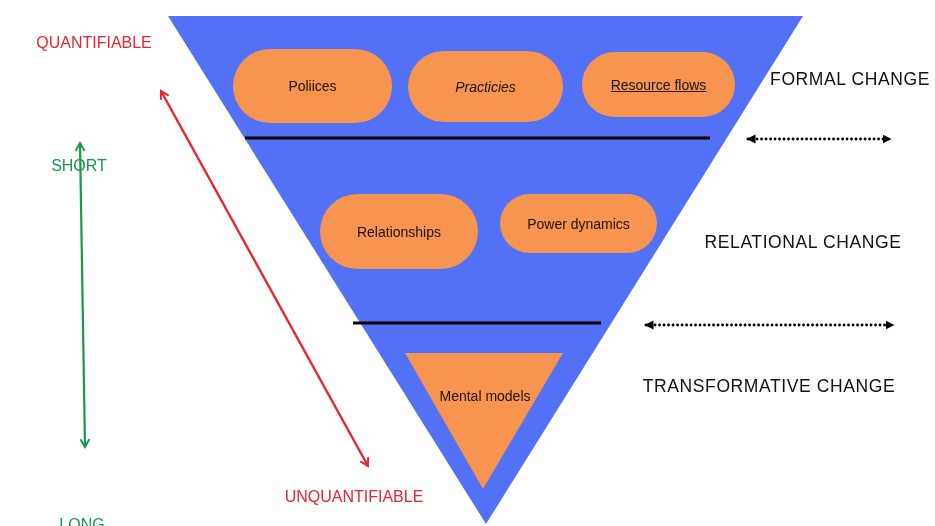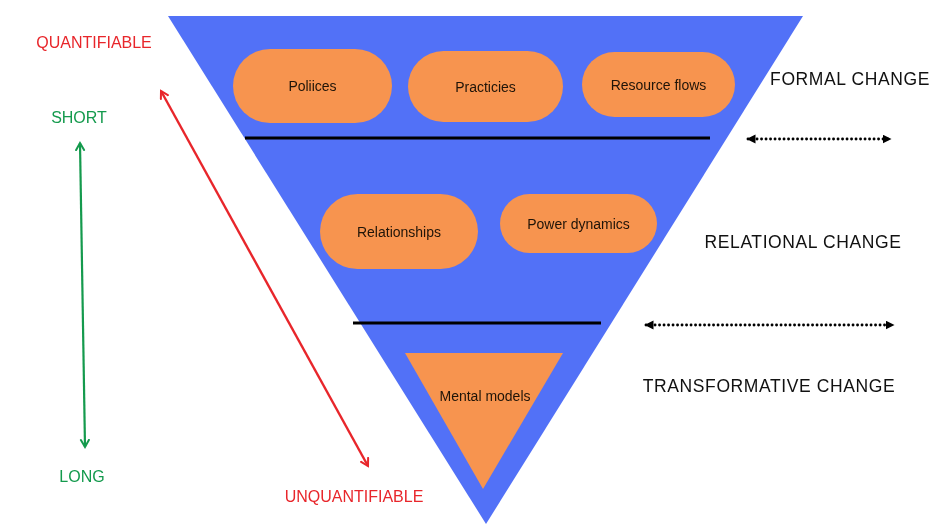--- a/index.html
+++ b/index.html
@@ -48,21 +48,21 @@
     font-weight: 500;
   }
   .side-label {
     position: absolute;
     transform: translate(-50%, -50%);
     font-size: 16px;
     font-weight: 500;
     white-space: nowrap;
   }
   .side-label.red   { color: var(--axis-red, #e8262b); }
-  .side-label.green { color: var(--axis-green, #149a4d); }
+  .side-label.green { color: var(--axis-green, #149a4d); margin-top: 48px; }
 </style>
 </head>
 <body>
 
 <div class="stage">
 
   <svg class="layer" width="935" height="526" viewBox="0 0 935 526">
     <defs>
       <marker id="headBlack" markerWidth="10" markerHeight="10" refX="7.5" refY="4.5" orient="auto-start-reverse" markerUnits="userSpaceOnUse">
         <path d="M0,0 L9,4.5 L0,9 Z" style="fill:var(--divider-black,#000)"></path>
@@ -88,24 +88,24 @@
     <line x1="646" y1="325" x2="893" y2="325" style="stroke:var(--divider-black,#000)" stroke-width="2.8" stroke-dasharray="0.1 4.4" stroke-linecap="round" marker-start="url(#headBlack)" marker-end="url(#headBlack)"></line>
 
     <line x1="80" y1="143" x2="85" y2="447" style="stroke:var(--axis-green,#149a4d)" stroke-width="2.2" marker-start="url(#headGreen)" marker-end="url(#headGreen)"></line>
 
     <line x1="161" y1="91" x2="368" y2="466" style="stroke:var(--axis-red,#e8262b)" stroke-width="2.4" marker-start="url(#headRed)" marker-end="url(#headRed)"></line>
   </svg>
 
   <div class="pill" style="left:233px; top:49px; width:159px; height:74px;">
     <span>Poliices</span>
   </div>
-  <div class="pill" style="left:408px; top:51px; width:155px; height:71px;">
+  <div class="pill" style="left:408px; top:51px; width:155px; height:71px;font-style:italic;">
     <span>Practicies</span>
   </div>
-  <div class="pill" style="left:582px; top:52px; width:153px; height:65px;">
+  <div class="pill" style="left:582px; top:52px; width:153px; height:65px;text-decoration:underline;">
     <span>Resource flows</span>
   </div>
 
   <div class="pill" style="left:320px; top:194px; width:158px; height:75px;">
     <span>Relationships</span>
   </div>
   <div class="pill" style="left:500px; top:194px; width:157px; height:59px;">
     <span>Power dynamics</span>
   </div>
 

